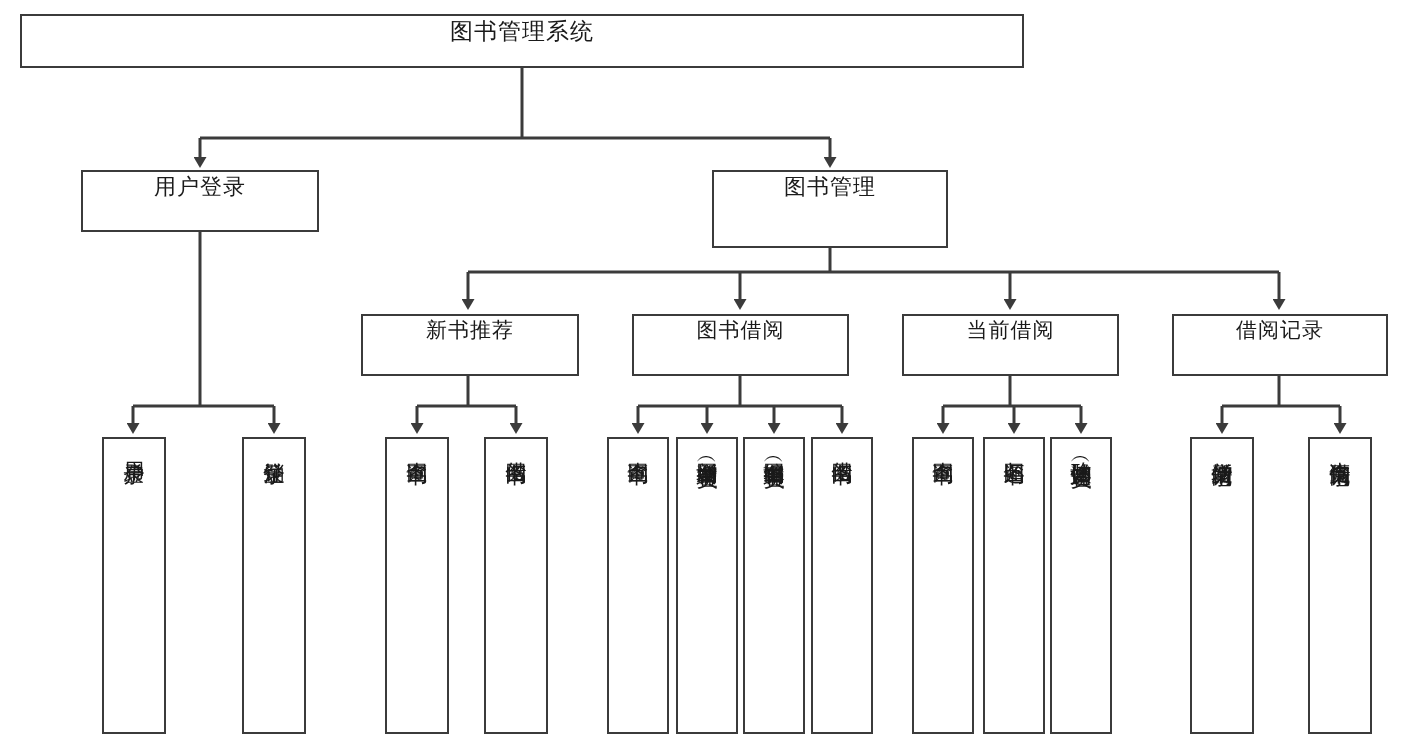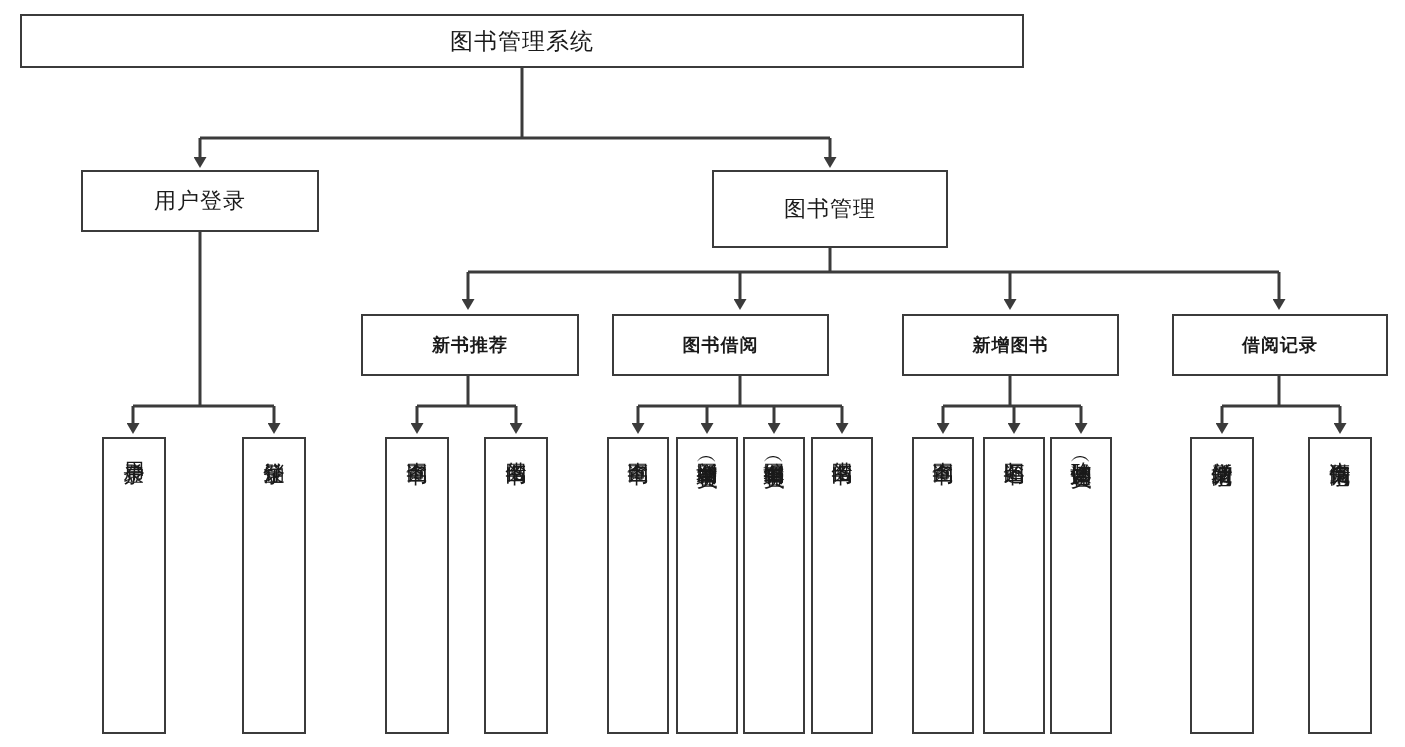--- a/index.html
+++ b/index.html
@@ -24,33 +24,31 @@
     width: 1405px;
     height: 747px;
     pointer-events: none;
   }
   .node {
     position: absolute;
     box-sizing: border-box;
     background: #ffffff;
     border: 2px solid #3b3b3b;
     display: flex;
-    align-items: center;
     justify-content: center;
     color: #1a1a1a;
   }
   .node.root {
     font-size: 23px;
   }
   .node.lvl1 {
     font-size: 22px;
   }
   .node.lvl2 {
-    font-size: 18px;
-    font-weight: bold;
+    font-size: 21px;
   }
   .node.leaf {
     font-size: 21px;
     align-items: flex-start;
     justify-content: center;
     padding-top: 6px;
   }
   .vtext {
     writing-mode: vertical-rl;
     text-orientation: upright;
@@ -136,25 +134,25 @@
   <div class="node lvl1" style="left:81px; top:170px; width:238px; height:62px;">
     <span class="htext">用户登录</span>
   </div>
   <div class="node lvl1" style="left:712px; top:170px; width:236px; height:78px;">
     <span class="htext">图书管理</span>
   </div>
 
   <div class="node lvl2" style="left:361px; top:314px; width:218px; height:62px;">
     <span class="htext">新书推荐</span>
   </div>
-  <div class="node lvl2" style="left:612px; top:314px; width:217px; height:62px;">
+  <div class="node lvl2" style="left:632px; top:314px; width:217px; height:62px;">
     <span class="htext">图书借阅</span>
   </div>
   <div class="node lvl2" style="left:902px; top:314px; width:217px; height:62px;">
-    <span class="htext">新增图书</span>
+    <span class="htext">当前借阅</span>
   </div>
   <div class="node lvl2" style="left:1172px; top:314px; width:216px; height:62px;">
     <span class="htext">借阅记录</span>
   </div>
 
   <div class="node leaf" style="left:102px; top:437px; width:64px; height:297px;">
     <span class="vtext">用户登录</span>
   </div>
   <div class="node leaf" style="left:242px; top:437px; width:64px; height:297px;">
     <span class="vtext">注销登录</span>

